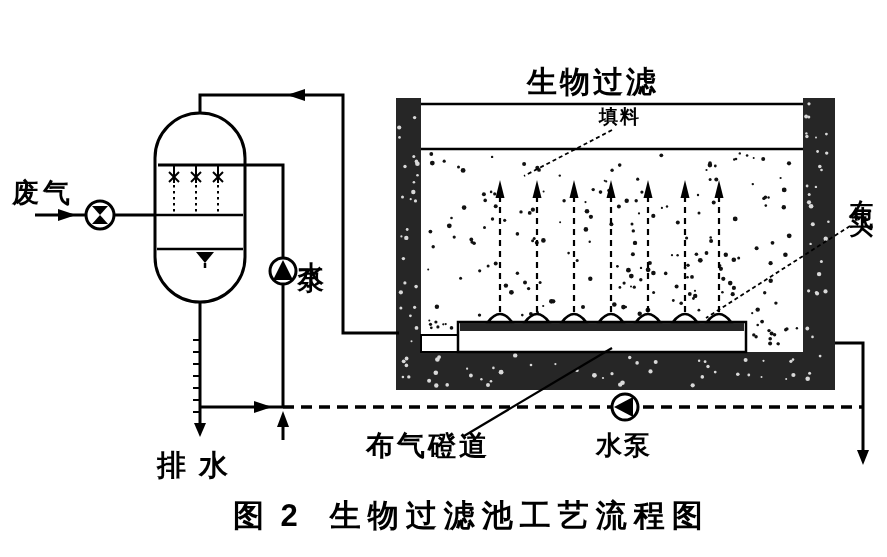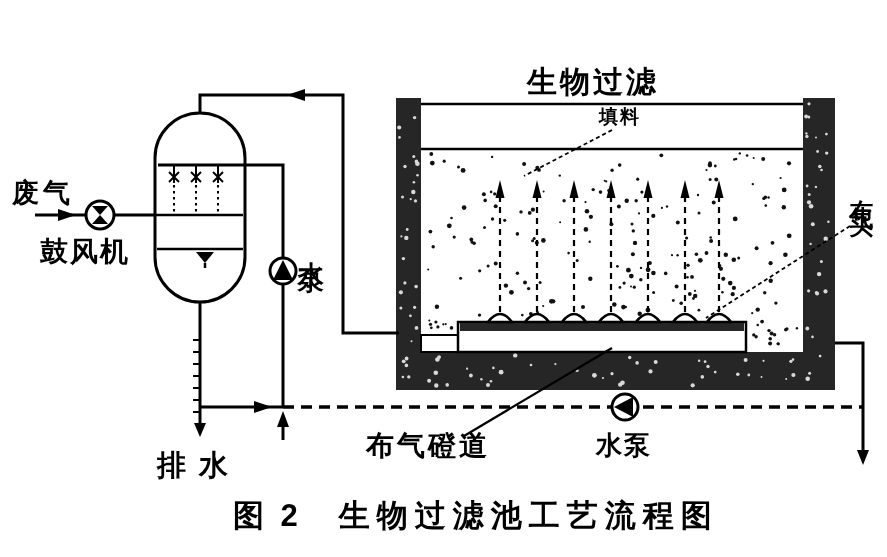--- a/index.html
+++ b/index.html
@@ -21,21 +21,21 @@
   #lbl-shuibeng1   {left:297px;top:241px;font-size:26px;letter-spacing:7px;}
   #lbl-buqitou     {left:849px;top:181px;font-size:24px;letter-spacing:6px;}
   #lbl-buqidengdao {left:366px;top:431px;font-size:28px;letter-spacing:3px;}
   #lbl-shuibeng2   {left:596px;top:432px;font-size:26px;letter-spacing:2px;}
   #lbl-paishui     {left:157px;top:450px;font-size:29px;letter-spacing:13px;text-align:right;}
   #lbl-buchongshui {left:258px;top:451px;font-size:29px;letter-spacing:7px;}
   #lbl-shenshui    {left:792px;top:444px;font-size:29px;letter-spacing:4px;}
   #caption{
     position:absolute;left:233px;top:495px;font-size:31px;font-weight:700;white-space:nowrap;
   }
-  #caption .cap-title{margin-left:37px;letter-spacing:7px;}
+  #caption .cap-title{margin-left:28px;letter-spacing:7px;}
   #caption .cap-no{letter-spacing:4px;}
 </style>
 </head>
 <body>
 
 <div id="stage">
 
   <svg width="887" height="557" viewBox="0 0 887 557">
 
     <g>
@@ -472,21 +472,20 @@
     <g stroke="#000" fill="none">
       <line x1="612" y1="130" x2="524" y2="176" stroke-width="1.8" stroke-dasharray="4 3"></line>
       <line x1="850" y1="226" x2="706" y2="318" stroke-width="1.8" stroke-dasharray="4 3"></line>
       <line x1="464" y1="436" x2="612" y2="348" stroke-width="2.2"></line>
     </g>
   </svg>
 
   <div class="lbl" id="lbl-shengwu">生物过滤</div>
   <div class="lbl" id="lbl-tianliao">填料</div>
   <div class="lbl" id="lbl-feiqi">废气</div>
-  <div class="lbl" id="lbl-gufengji">鼓风机</div>
   <div class="lbl v" id="lbl-shuibeng1">水泵</div>
   <div class="lbl v" id="lbl-buqitou">布气头</div>
   <div class="lbl" id="lbl-buqidengdao">布气磴道</div>
   <div class="lbl" id="lbl-shuibeng2">水泵</div>
   <div class="lbl" id="lbl-paishui">排水</div>
 
   <div id="caption">
     <span class="cap-no">图 2</span><span class="cap-title">生物过滤池工艺流程图</span>
   </div>
 </div>

